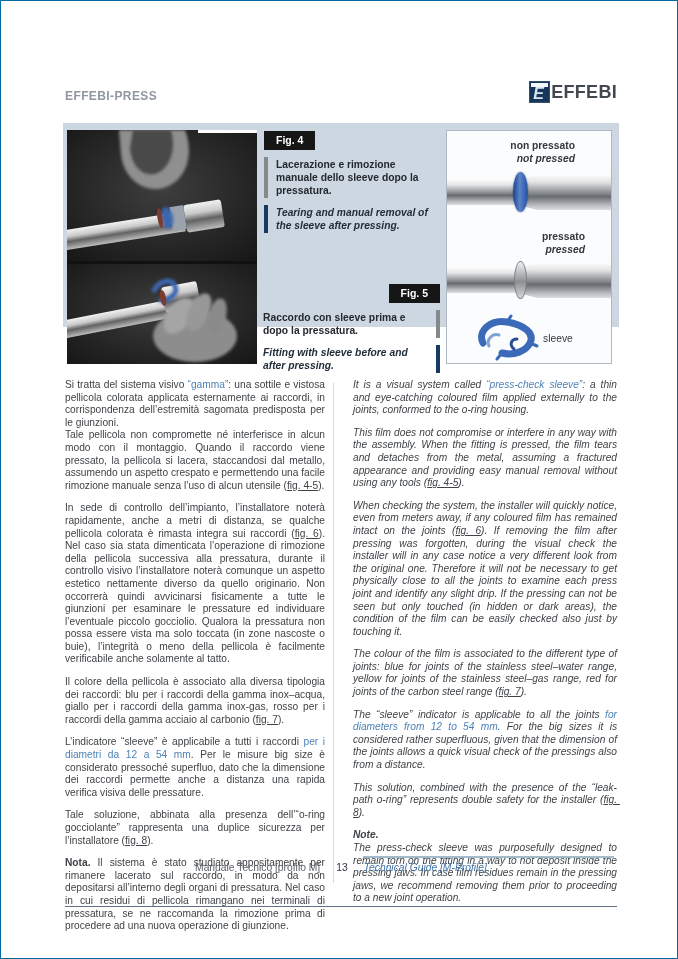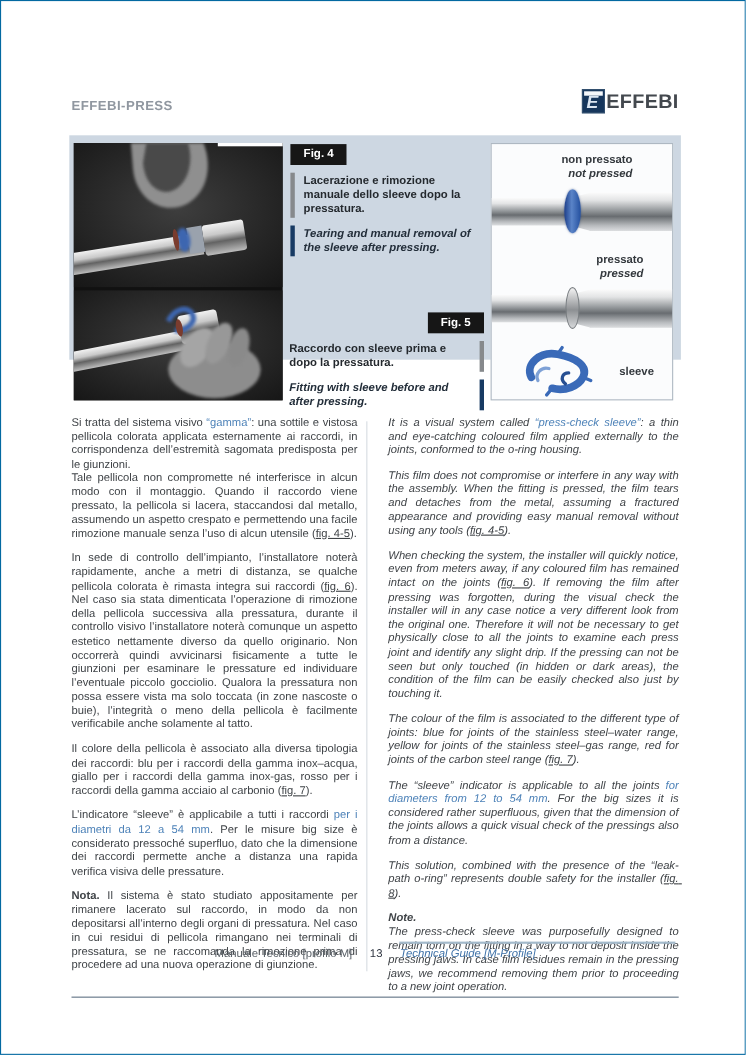--- a/index.html
+++ b/index.html
@@ -38,21 +38,21 @@
   .cap5 .cap-row { flex-direction:row-reverse; }
   .cap5 .cap-row p { text-align:left; padding:1px 24px 1px 0; }
 
   .panel { position:absolute; left:383px; top:7px; width:166px; height:234px; background:#fbfcfd;
            border:1px solid #aeb8c2; }
   .panel .lbl { position:absolute; width:110px; text-align:right; font-size:10.3px; color:#33383d;
                 line-height:12.5px; font-weight:bold; }
   .panel .lbl em { font-weight:bold;margin-left:28px; }
   .lbl1 { left:18px; top:9px; }
   .lbl2 { left:28px; top:100px; }
-  .lbl-sleeve { position:absolute; left:116px; top:202px; font-size:10.3px; font-weight:bold; color:#33383d; }
+  .lbl-sleeve { position:absolute; left:96px; top:202px; font-size:10.3px; font-weight:normal; color:#33383d; }
 
   .pipe { position:absolute; left:0; width:100%; height:46px; }
   .pipe1 { top:38px; } .pipe2 { top:126px; }
   .tube { position:absolute; background:linear-gradient(180deg,#fbfbfb 0%,#e3e4e5 20%,#979b9e 46%,#686c70 62%,#b8bbbe 86%,#dcdee0 100%); }
   .tube.small { left:0; top:11px; width:44%; height:25px; }
   .tube.taper { left:43%; top:6px; width:12%; height:35px; clip-path:polygon(0 15%,100% 0,100% 100%,0 85%); }
   .tube.big { left:54%; top:6px; width:46%; height:35px; }
   .ring-blue { position:absolute; left:40%; top:3px; width:15px; height:40px; border-radius:50%;
                background:linear-gradient(90deg,#1e3f8a,#5a84c8 45%,#24509f); box-shadow:0 0 2px rgba(20,50,110,.6); }
   .ring-press { position:absolute; left:41%; top:4px; width:13px; height:38px; border-radius:50%;
@@ -198,20 +198,21 @@
       <span class="lbl-sleeve">sleeve</span>
     </div>
   </div>
 
   <div class="col col-left">
       <p><span>Si tratta del sistema visivo </span><span class="blue">“gamma”</span><span>: una sottile e vistosa pellicola colorata applicata esternamente ai raccordi, in corrispondenza dell’estremità sagomata predisposta per le giunzioni.
 Tale pellicola non compromette né interferisce in alcun modo con il montaggio. Quando il raccordo viene pressato, la pellicola si lacera, staccandosi dal metallo, assumendo un aspetto crespato e permettendo una facile rimozione manuale senza l’uso di alcun utensile (</span><span class="link">fig. 4-5</span><span>).</span></p>
       <p><span>In sede di controllo dell’impianto, l’installatore noterà rapidamente, anche a metri di distanza, se qualche pellicola colorata è rimasta integra sui raccordi (</span><span class="link">fig. 6</span><span>). Nel caso sia stata dimenticata l’operazione di rimozione della pellicola successiva alla pressatura, durante il controllo visivo l’installatore noterà comunque un aspetto estetico nettamente diverso da quello originario. Non occorrerà quindi avvicinarsi fisicamente a tutte le giunzioni per esaminare le pressature ed individuare l’eventuale piccolo gocciolio. Qualora la pressatura non possa essere vista ma solo toccata (in zone nascoste o buie), l’integrità o meno della pellicola è facilmente verificabile anche solamente al tatto.</span></p>
       <p><span>Il colore della pellicola è associato alla diversa tipologia dei raccordi: blu per i raccordi della gamma inox–acqua, giallo per i raccordi della gamma inox-gas, rosso per i raccordi della gamma acciaio al carbonio (</span><span class="link">fig. 7</span><span>).</span></p>
       <p><span>L’indicatore “sleeve” è applicabile a tutti i raccordi </span><span class="blue">per i diametri da 12 a 54 mm</span><span>. Per le misure big size è considerato pressoché superfluo, dato che la dimensione dei raccordi permette anche a distanza una rapida verifica visiva delle pressature.</span></p>
+      <p><span>Tale soluzione, abbinata alla presenza dell’“o-ring gocciolante” rappresenta una duplice sicurezza per l’installatore (</span><span class="link">fig. 8</span><span>).</span></p>
       <p><span class="bold">Nota.</span><span> Il sistema è stato studiato appositamente per rimanere lacerato sul raccordo, in modo da non depositarsi all’interno degli organi di pressatura. Nel caso in cui residui di pellicola rimangano nei terminali di pressatura, se ne raccomanda la rimozione prima di procedere ad una nuova operazione di giunzione.</span></p>
     </div>
   <div class="divider"></div>
   <div class="col col-right">
       <p><span>It is a visual system called </span><span class="blue">“press-check sleeve”</span><span>: a thin and eye-catching coloured film applied externally to the joints, conformed to the o-ring housing.</span></p>
       <p><span>This film does not compromise or interfere in any way with the assembly. When the fitting is pressed, the film tears and detaches from the metal, assuming a fractured appearance and providing easy manual removal without using any tools (</span><span class="link">fig. 4-5</span><span>).</span></p>
       <p><span>When checking the system, the installer will quickly notice, even from meters away, if any coloured film has remained intact on the joints (</span><span class="link">fig. 6</span><span>). If removing the film after pressing was forgotten, during the visual check the installer will in any case notice a very different look from the original one. Therefore it will not be necessary to get physically close to all the joints to examine each press joint and identify any slight drip. If the pressing can not be seen but only touched (in hidden or dark areas), the condition of the film can be easily checked also just by touching it.</span></p>
       <p><span>The colour of the film is associated to the different type of joints: blue for joints of the stainless steel–water range, yellow for joints of the stainless steel–gas range, red for joints of the carbon steel range (</span><span class="link">fig. 7</span><span>).</span></p>
       <p><span>The “sleeve” indicator is applicable to all the joints </span><span class="blue">for diameters from 12 to 54 mm</span><span>. For the big sizes it is considered rather superfluous, given that the dimension of the joints allows a quick visual check of the pressings also from a distance.</span></p>
       <p><span>This solution, combined with the presence of the “leak-path o-ring” represents double safety for the installer (</span><span class="link">fig. 8</span><span>).</span></p>

